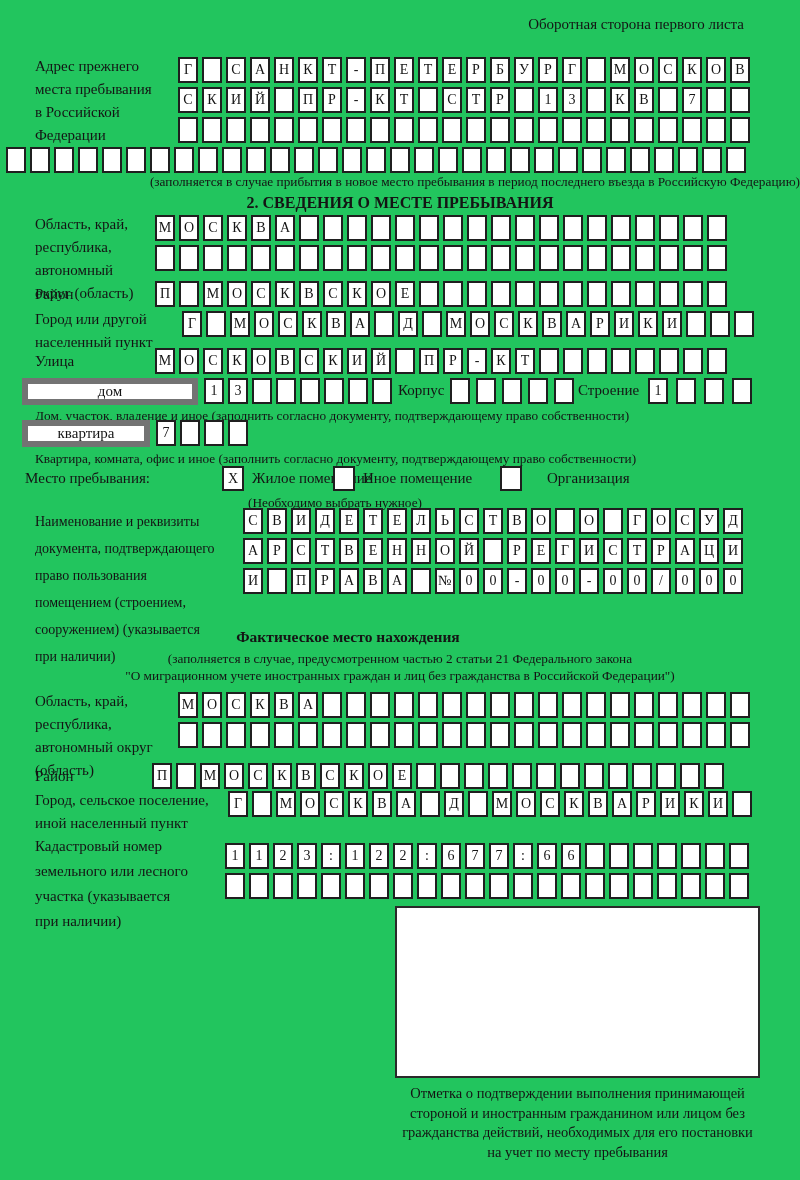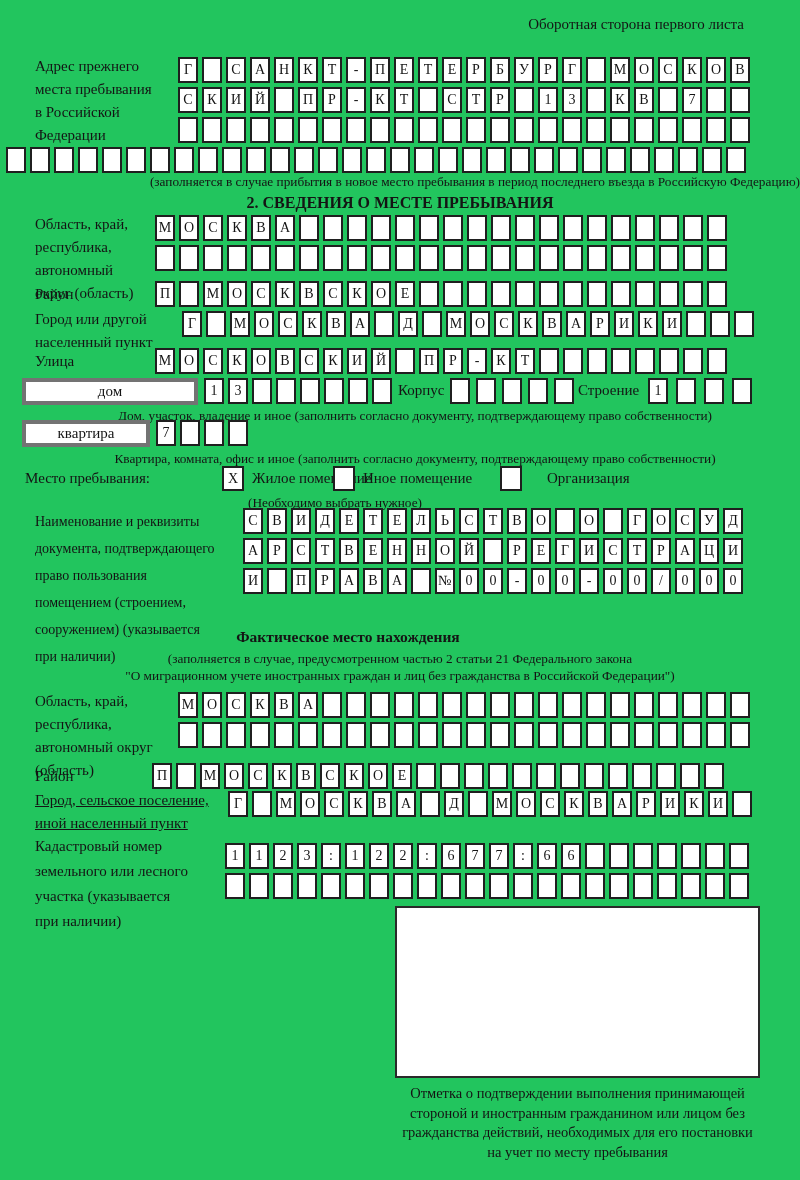--- a/index.html
+++ b/index.html
@@ -5,24 +5,24 @@
   html,body{margin:0;padding:0;background:#ffffff;}
   #page{position:relative;width:800px;height:1180px;background:#22c55e;
         font-family:"Liberation Serif","DejaVu Serif",serif;color:#141414;overflow:hidden;}
   .abs{position:absolute;}
   .hdr-note{font-size:15px;}
   .f-label{font-size:15px;line-height:23px;white-space:pre-line;}
   .boxrow{position:absolute;display:flex;gap:4px;}
   .cell{flex:0 0 auto;box-sizing:border-box;width:20px;height:26px;border:2px solid #1f1f1f;
         background:#fff;text-align:center;font-size:14px;line-height:22px;font-weight:500;}
   .gap6{gap:6px;} .gap8{gap:8px;}
-  .note{font-size:13.3px;white-space:pre-line;text-align:center;}
+  .note{font-size:13.3px;white-space:pre-line;}
   .center{text-align:center;}
   .sec-title{font-size:16px;font-weight:bold;text-align:center;}
-  .wide-field{position:absolute;box-sizing:border-box;border:4px solid #737373;background:#fff;
+  .wide-field{position:absolute;box-sizing:border-box;border:6px solid #737373;background:#fff;
         display:flex;align-items:center;justify-content:center;font-size:15px;}
   .checkbox{position:absolute;box-sizing:border-box;width:22px;height:25px;border:2px solid #1f1f1f;
         background:#fff;text-align:center;font-size:14px;line-height:21px;}
   .opt-label{font-size:15px;}
   .stamp-box{position:absolute;box-sizing:border-box;border:2px solid #2a2a2a;background:#fff;}
   .stamp-caption{font-size:14.5px;line-height:19.5px;white-space:pre-line;text-align:center;}
 </style>
 </head>
 <body>
 
@@ -499,21 +499,21 @@
       <span class="cell"></span>
       <span class="cell"></span>
       <span class="cell"></span>
       <span class="cell"></span>
       <span class="cell"></span>
       <span class="cell"></span>
       <span class="cell"></span>
       <span class="cell"></span>
     </div>
 
-  <div class="abs f-label" style="left:35px;top:789px;width:200px;text-decoration:underline;">Город, сельское поселение,
+  <div class="abs f-label" style="left:35px;top:789px;width:200px;">Город, сельское поселение,
 иной населенный пункт</div>
   <div class="boxrow" style="left:228px;top:791px;">
       <span class="cell">Г</span>
       <span class="cell"></span>
       <span class="cell">М</span>
       <span class="cell">О</span>
       <span class="cell">С</span>
       <span class="cell">К</span>
       <span class="cell">В</span>
       <span class="cell">А</span>

